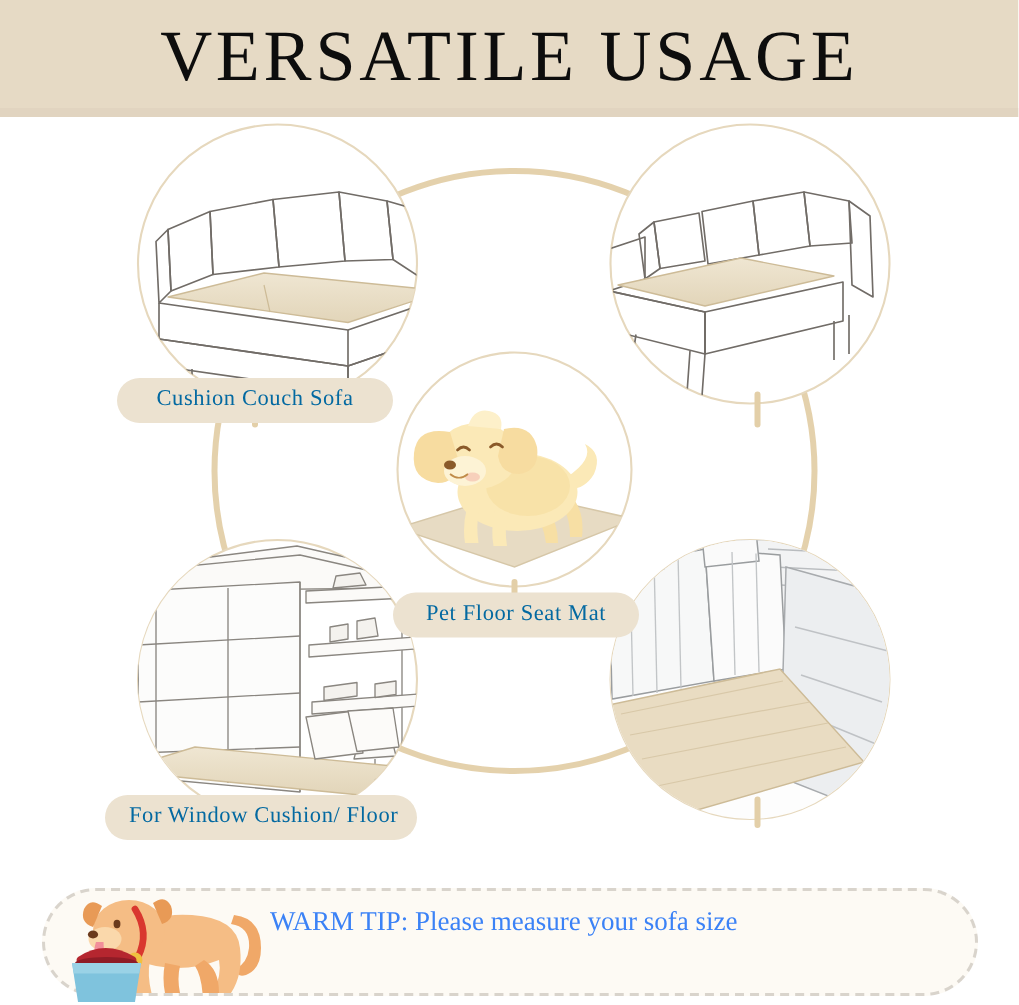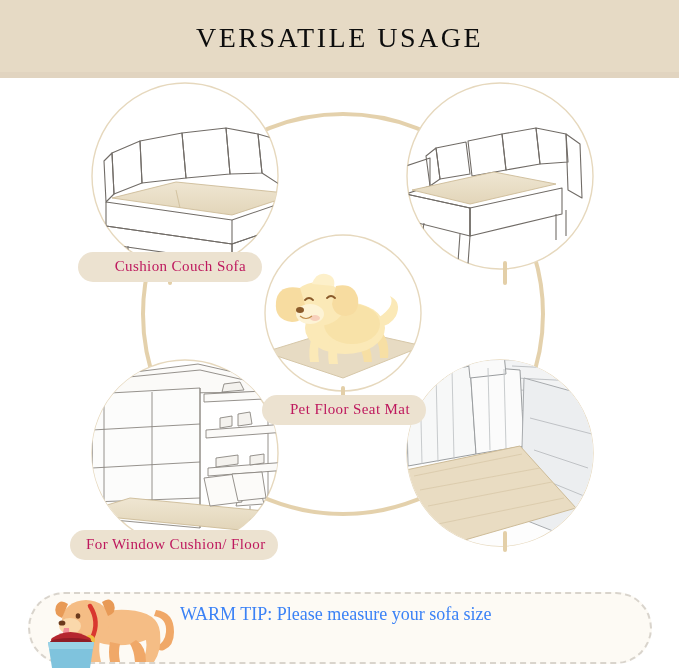--- a/index.html
+++ b/index.html
@@ -15,39 +15,39 @@
     background:#e6dac5;
   }
   .header-band:after{
     content:"";position:absolute;left:0;bottom:0;width:100%;height:6px;
     background:#ddd1bd;opacity:.6;
   }
   .page-title{
     position:absolute;left:0;top:8px;width:679px;
     text-align:center;
     font-family:"Liberation Serif", serif;
-    font-size:28px;letter-spacing:2.5px;color:#0d0d0d;
+    font-size:48px;letter-spacing:2.5px;color:#0d0d0d;
     line-height:60px;white-space:nowrap;
   }
 
   
   .stage{position:absolute;left:0;top:78px;width:679px;height:500px;background:#fff;}
   .stage svg{position:absolute;left:0;top:0;}
   .stage-svg{width:679px;height:500px;}
 
   
   .pill{
     position:absolute;
     background:#ece2d0;
     border-radius:20px;
-    color:#be185d;
+    color:#0369a1;
     font-family:"Liberation Serif", serif;
     font-size:15px;
     letter-spacing:.4px;
-    text-align:right;
+    text-align:center;
     white-space:nowrap;
     padding:6px 16px 7px;
     box-sizing:border-box;
   }
 
   
   .warmtip{
     position:absolute;left:28px;top:592px;width:624px;height:72px;
     background:#fdfaf4;
     border:2px dashed #d9d4cc;

